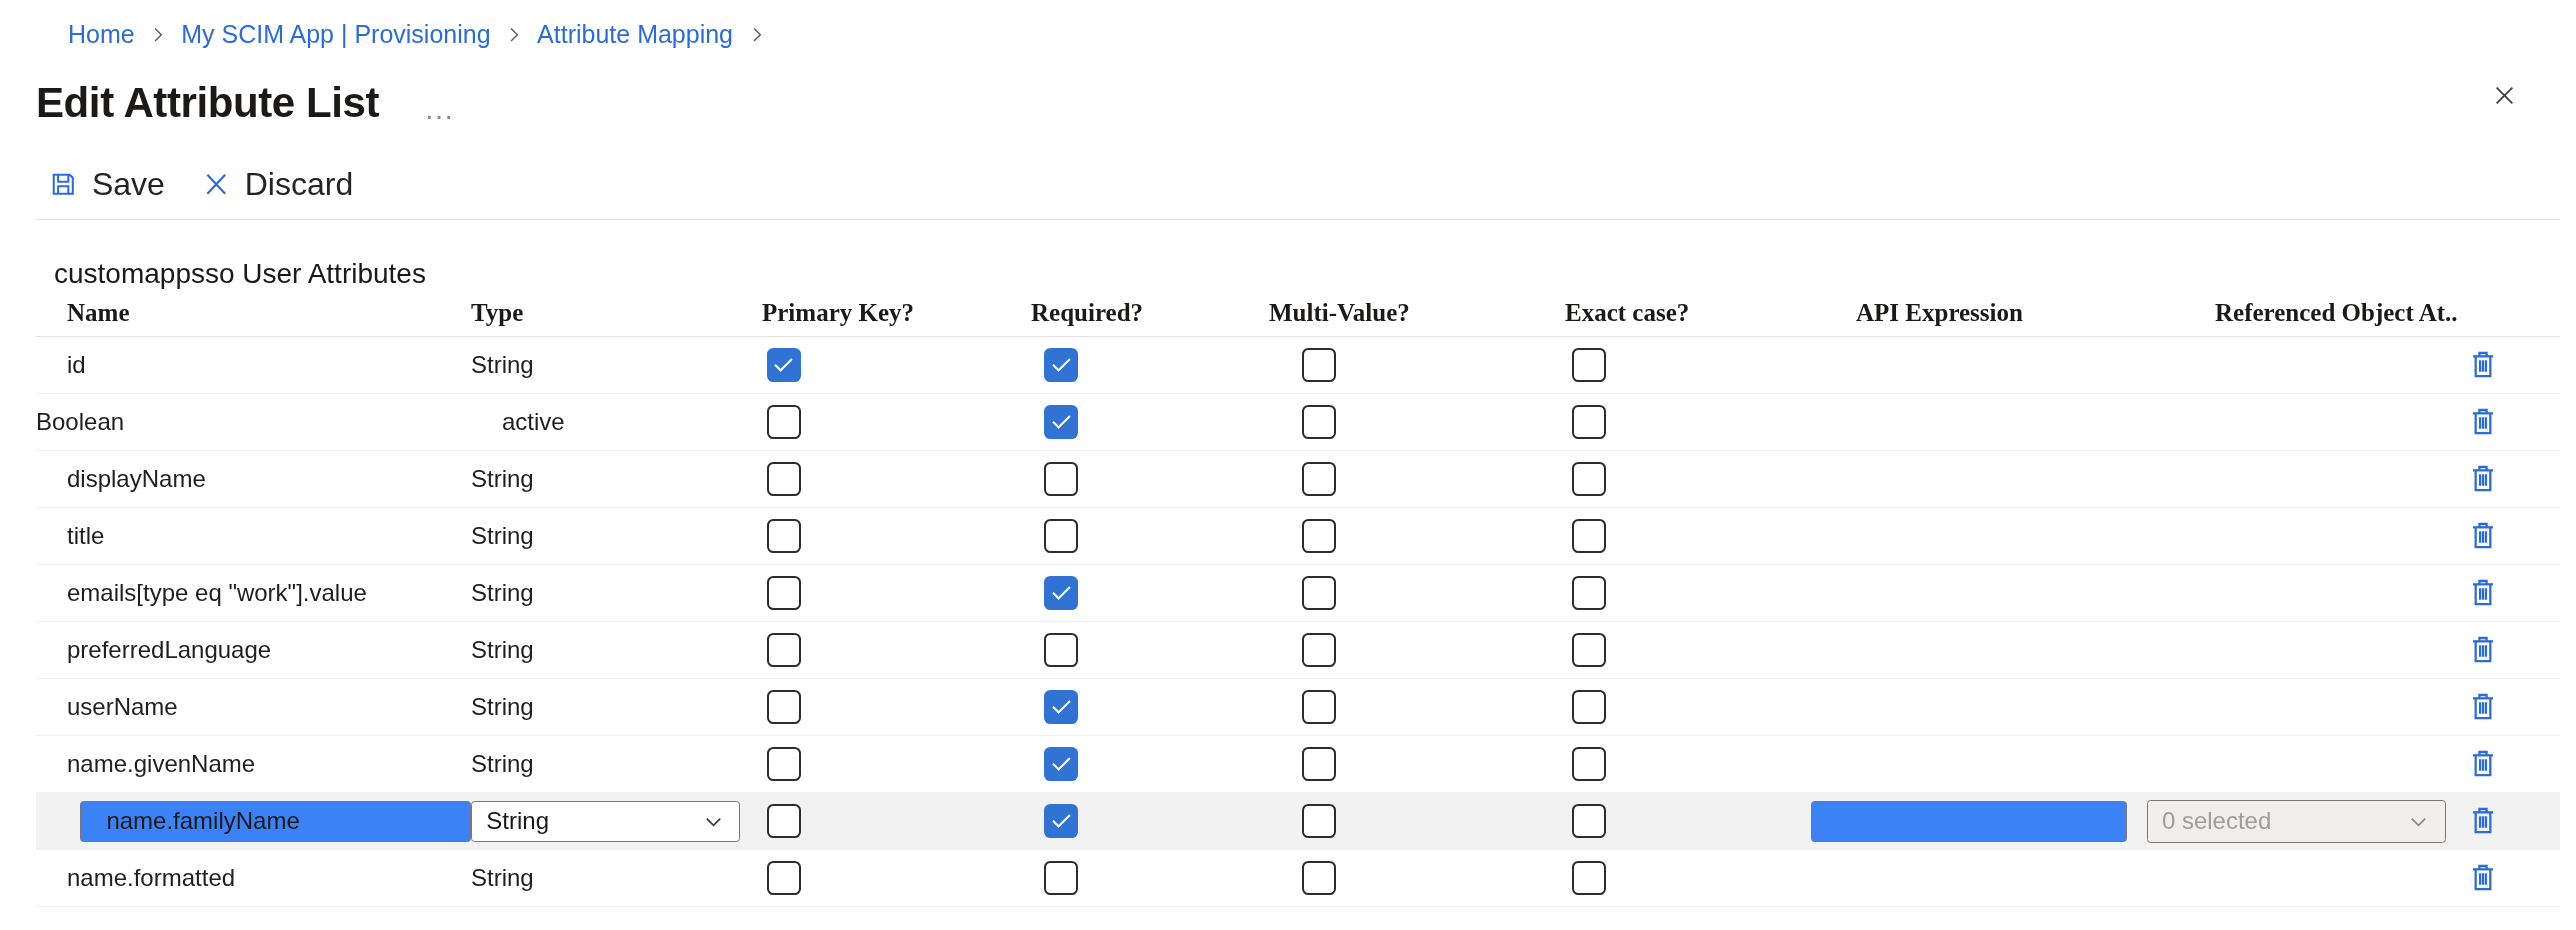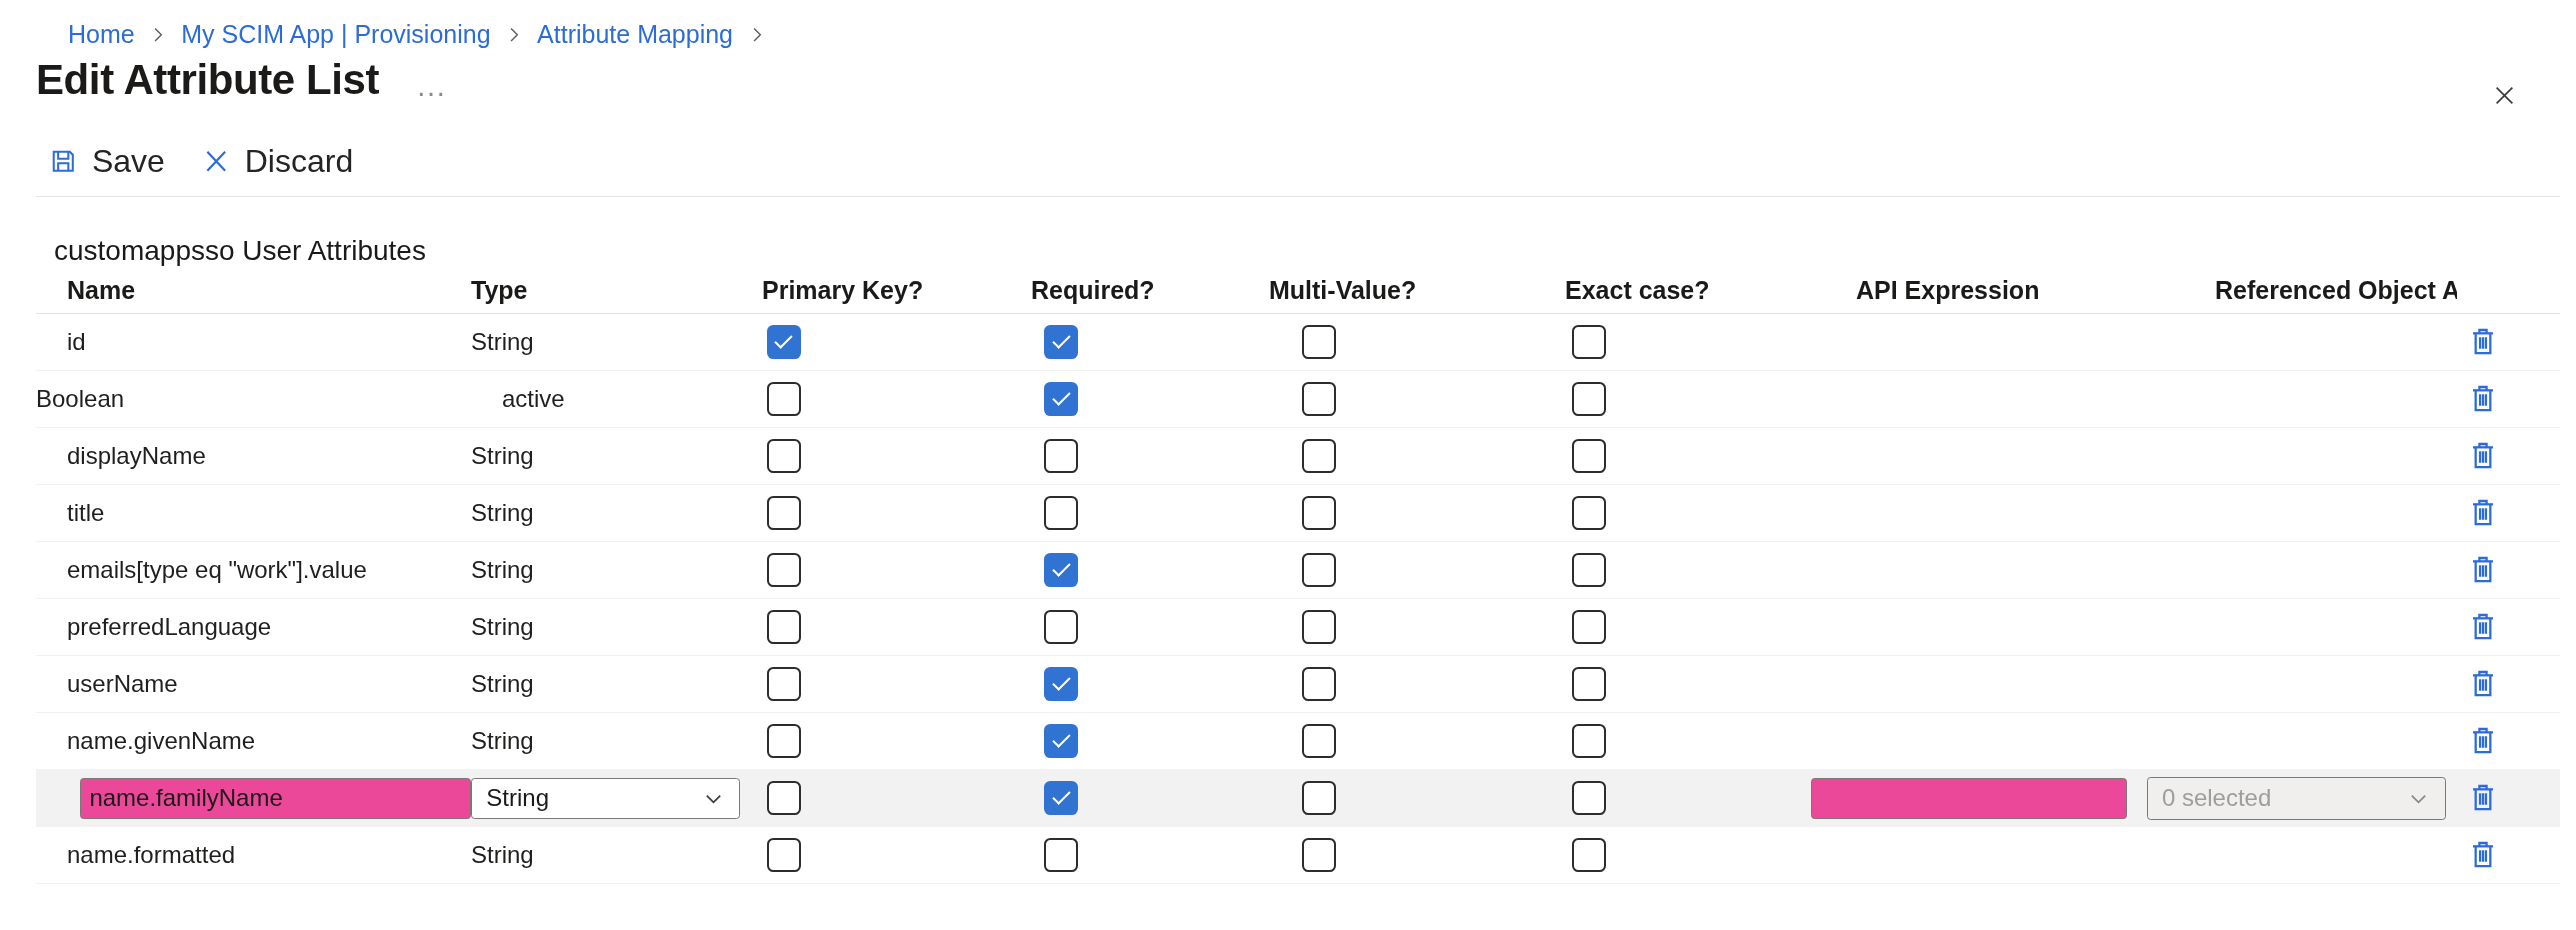--- a/index.html
+++ b/index.html
@@ -8,40 +8,40 @@
 
   .page { position:relative; width:2576px; height:930px; }
 
   
   .breadcrumb { display:flex; align-items:center; gap:12.5px; padding:20px 0 0 36px; font-size:25px;margin-left:32px; }
   .crumb { color:#2b6cd9; text-decoration:none; cursor:pointer; }
   .crumb-sep { display:flex; align-items:center; }
   .crumb-sep svg { width:21.5px; height:21.5px; stroke:#605e5c; }
 
   
-  .title-row { display:flex; align-items:center; margin:7px 0 0 36px; }
+  .title-row { display:flex; align-items:center; margin:30px 0 0 36px;gap:8px; }
   .page-title { font-size:42px; font-weight:700; color:#1b1a19; letter-spacing:-0.4px; }
   .title-ellipsis { font-size:29px; color:#8a8886; margin-left:38px; margin-top:12.5px; letter-spacing:1.8px; }
   .close-btn { position:absolute; top:79px; right:56px; width:32px; height:32px; cursor:pointer;
                display:flex; align-items:center; justify-content:center; }
   .close-btn svg { width:27px; height:27px; stroke:#3b3a39; }
 
   
   .toolbar { display:flex; align-items:center; gap:36px; margin:39px 0 0 48px; }
   .tool-btn { display:flex; align-items:center; gap:13.4px; cursor:pointer; font-size:32px; color:#252423; }
   .tool-btn svg { width:30.5px; height:30.5px; stroke:#2b6cd9; }
   .toolbar-divider { margin:16px 16px 0 36px; border-bottom:1.8px solid #e4e2e0; }
 
   
   .section-heading { margin:38px 0 0 54px; font-size:28px; color:#1b1a19; }
 
   
   .table { margin:0 16px 0 36px; width:2524px; }
   .grid { display:grid; grid-template-columns:435px 291px 269px 238px 296px 246px 332px 314px 104px; align-items:center; }
-  .thead { height:47px; border-bottom:1.8px solid #e5e3e1; font-size:25px; font-weight:700; color:#1b1a19; }
+  .thead { height:47px; border-bottom:1.8px solid #e5e3e1; font-size:25px; font-weight:700; color:#1b1a19;font-family:Liberation Serif, serif; }
   .hcell { white-space:nowrap; overflow:hidden; }
   .h-name { padding-left:31px; }
   .h-api { padding-left:45px; }
   .h-ref { padding-left:72px; }
 
   .trow { height:57px; border-bottom:1.8px solid #f3f2f1; font-size:24px; background:#fff; }
   .trow.editing { background:#f2f2f2; }
   .cell { display:flex; align-items:center; height:100%; }
   .c-name { padding-left:31px; }
   .cell-text { white-space:nowrap; }
@@ -51,22 +51,22 @@
               display:flex; align-items:center; justify-content:center; }
   .checkbox.checked { border:none; background:#3173d3; }
   .checkbox.checked::after { content:''; width:15.2px; height:7.2px; border-left:2.7px solid #fff; border-bottom:2.7px solid #fff;
               transform:rotate(-45deg); margin-bottom:4.5px; }
   .c-pk .checkbox { margin-left:4.5px; }
   .c-req .checkbox { margin-left:13.4px; }
   .c-mv .checkbox { margin-left:33px; }
   .c-ec .checkbox { margin-left:7.2px; }
 
   
-  .txt-input { height:41px; border:1.8px solid #7a7876; border-radius:3.6px; background:#ec4899; font-size:24px;
-               font-family:inherit; color:#1b1a19; padding:0 8px; outline:none; }
+  .txt-input { height:41px; border:1.8px solid #7a7876; border-radius:3.6px; background:#3b82f6; font-size:24px;
+               font-family:inherit; color:#1b1a19; padding:0 25px; outline:none; }
   .name-input { margin-left:13.4px; width:394px; }
   .api-input { width:316px; }
   .select-box { height:41px; border:1.8px solid #7a7876; border-radius:3.6px; background:#fff; display:flex;
                 align-items:center; justify-content:space-between; padding:0 14.3px; cursor:pointer; }
   .type-select { width:269px; }
   .select-box .sel-label { font-size:24px; color:#1b1a19; }
   .select-box svg { width:23px; height:23px; stroke:#3b3a39; }
   .ref-select { margin-left:3.6px; width:299px; height:43px; background:#f0efee; }
   .ref-select .sel-label { color:#9e9d9c; }
   .ref-select svg { stroke:#8a8886; }

